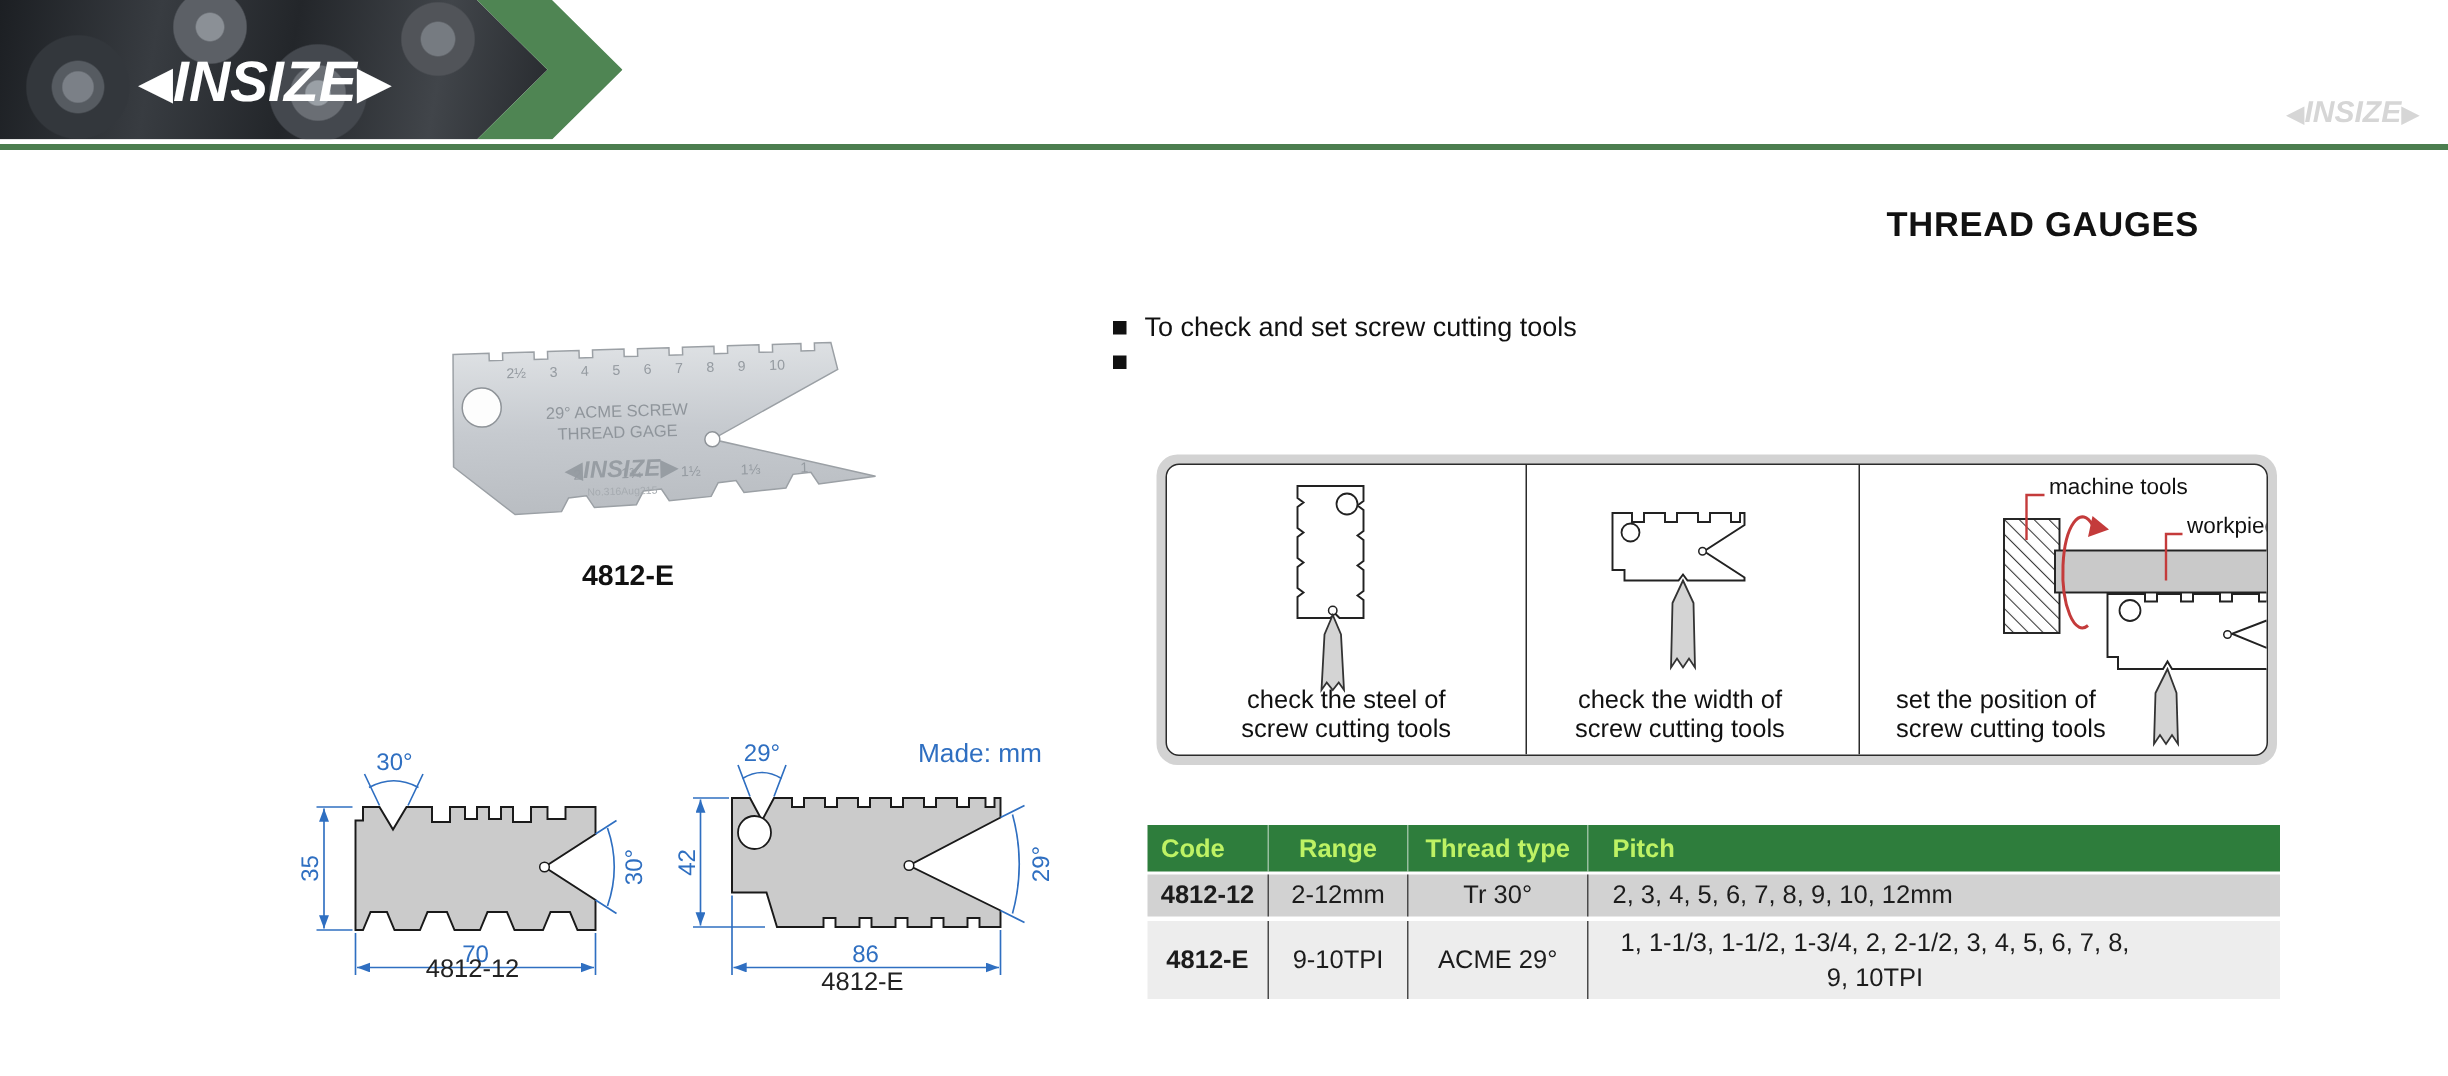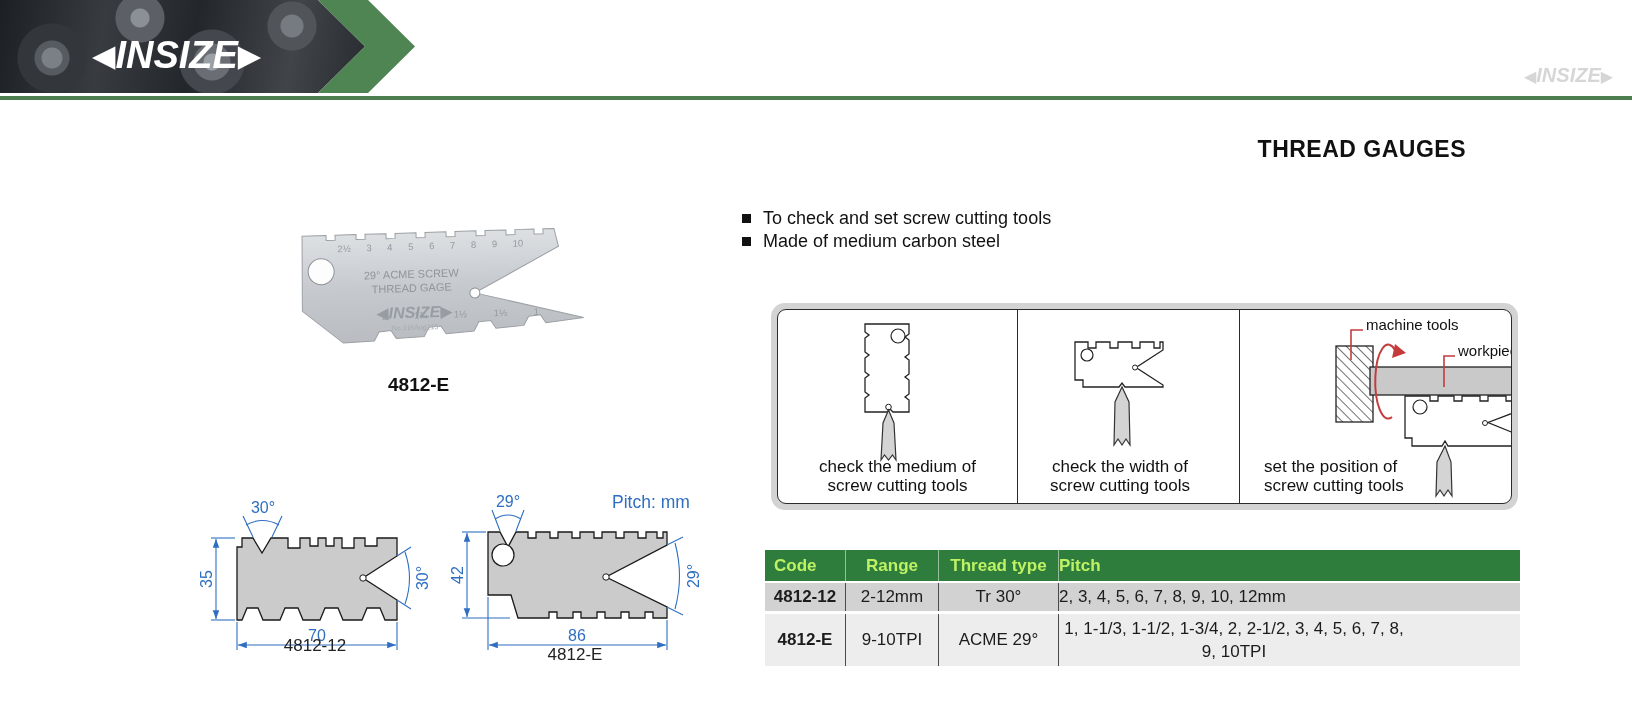--- a/index.html
+++ b/index.html
@@ -60,21 +60,21 @@
   
   .spec-table { position:absolute; left:765px; top:550px; width:755px; font-size:17px; color:#1c1c1c; }
   .t-head { display:flex; align-items:stretch; background:#2e7d3c; color:#bef264; font-weight:bold; height:31px; }
   .t-row  { display:flex; align-items:stretch; }
   .row1 { background:#d2d2d2; height:28px; margin-top:2px; }
   .row2 { background:#ededed; height:52px; margin-top:3px; }
   .tc { display:flex; align-items:center; box-sizing:border-box; }
   .c1 { width:80px;  justify-content:center; }
   .c2 { width:93px;  justify-content:center; }
   .c3 { width:120px; justify-content:center; }
-  .c4 { width:462px; justify-content:flex-start; }
+  .c4 { width:462px; justify-content:flex-start; padding-left:16px; }
   .t-head .c1 { justify-content:flex-start; padding-left:9px; }
   .t-head .tc + .tc { border-left:1px solid rgba(255,255,255,.5); }
   .t-row .tc + .tc { border-left:1.5px solid #4a4a4a;text-align:center; }
   .code-cell { font-weight:bold; }
   .pitch-wrap { max-width:350px; line-height:23px; }
 </style>
 </head>
 <body>
 
 <div class="page">
@@ -87,21 +87,20 @@
 
   <div class="page-title">THREAD GAUGES</div>
 
   <div class="features">
     <div class="feature-item">
       <span class="sq"></span>
       <span>To check and set screw cutting tools</span>
     </div>
     <div class="feature-item">
       <span class="sq"></span>
-      <span>Made of medium carbon steel</span>
     </div>
   </div>
 
   <svg class="photo-svg" width="310" height="155" viewBox="0 0 310 155">
     <defs>
       <linearGradient id="metal" x1="0" y1="0" x2="0" y2="1">
         <stop offset="0" stop-color="#dde0e3"></stop>
           <stop offset="0.5" stop-color="#c6cacf"></stop>
           <stop offset="1" stop-color="#b9bdc2"></stop>
       </linearGradient>
@@ -126,21 +125,21 @@
     <div class="usage-inner">
 
       <div class="usage-panel p1">
         <svg class="panel-svg" width="205" height="160" viewBox="0 0 205 160">
           <path fill="#fff" stroke="#222" stroke-width="1.3" d="M70,14 L114,14 L114,24 L110,27 L114,30 L114,44 L110,47 L114,50 L114,64 L110,67 L114,70 L114,84 L110,87 L114,90 L114,102 L98,102 L95,99 L92,102 L70,102 L70,88 L74,85 L70,82 L70,68 L74,65 L70,62 L70,48 L74,45 L70,42 L70,28 L74,25 L70,22 Z"></path>
           <circle cx="103" cy="26" r="7" fill="#fff" stroke="#222" stroke-width="1.2"></circle>
           <circle cx="93.5" cy="97" r="2.8" fill="#fff" stroke="#222"></circle>
           <path fill="#d4d4d4" stroke="#333" stroke-width="1.2" d="M93.5,100 L88,113 L86,150 L89.5,145 L93.5,150 L97.5,145 L101,150 L99,113 Z"></path>
         </svg>
         <div class="panel-caption">
-          <div>check the medium of</div>
+          <div>check the steel of</div>
           <div>screw cutting tools</div>
         </div>
       </div>
 
       <div class="usage-panel p2">
         <svg class="panel-svg" width="204" height="160" viewBox="0 0 204 160">
           <path fill="#fff" stroke="#222" stroke-width="1.3" d="M57,32 L70,32 L70,38 L78,38 L78,32 L92,32 L92,38 L100,38 L100,32 L114,32 L114,38 L122,38 L122,32 L136,32 L136,38 L142,38 L142,32 L145,32 L145,40 L118,57.5 L145,75 L145,77 L110,77 L107,77 L104,73 L101,77 L65,77 L65,70 L57,70 Z"></path>
           <circle cx="69" cy="45" r="6" fill="#fff" stroke="#222" stroke-width="1.2"></circle>
           <circle cx="117" cy="57.5" r="2.5" fill="#fff" stroke="#222"></circle>
           <path fill="#d4d4d4" stroke="#333" stroke-width="1.2" d="M104,77 L97,92 L96,135 L100,129 L104,135 L108,129 L112,135 L111,92 Z"></path>
@@ -229,21 +228,21 @@
       <line x1="217" y1="125" x2="217" y2="155"></line>
       <line x1="39" y1="150" x2="216" y2="150" marker-start="url(#m2)" marker-end="url(#m2)"></line>
       <path d="M217,50 L233,42 M217,112 L233,120"></path>
       <path d="M225,48 Q234,81 225,114"></path>
     </g>
     <text class="dim-text" x="58" y="12" text-anchor="middle">29°</text>
     <text class="dim-text" text-anchor="middle" transform="rotate(-90 8,80)" x="8" y="85">42</text>
     <text class="dim-text" x="127" y="146" text-anchor="middle">86</text>
     <text class="dim-text" text-anchor="middle" transform="rotate(-90 244,81)" x="244" y="86">29°</text>
   </svg>
-  <div class="unit-label">Pitch: mm</div>
+  <div class="unit-label">Made: mm</div>
   <div class="draw-caption" style="left:520px; top:645px;">4812-E</div>
 
   <div class="spec-table">
     <div class="t-head">
       <div class="tc c1">Code</div>
       <div class="tc c2">Range</div>
       <div class="tc c3">Thread type</div>
       <div class="tc c4">Pitch</div>
     </div>
     <div class="t-row row1">

